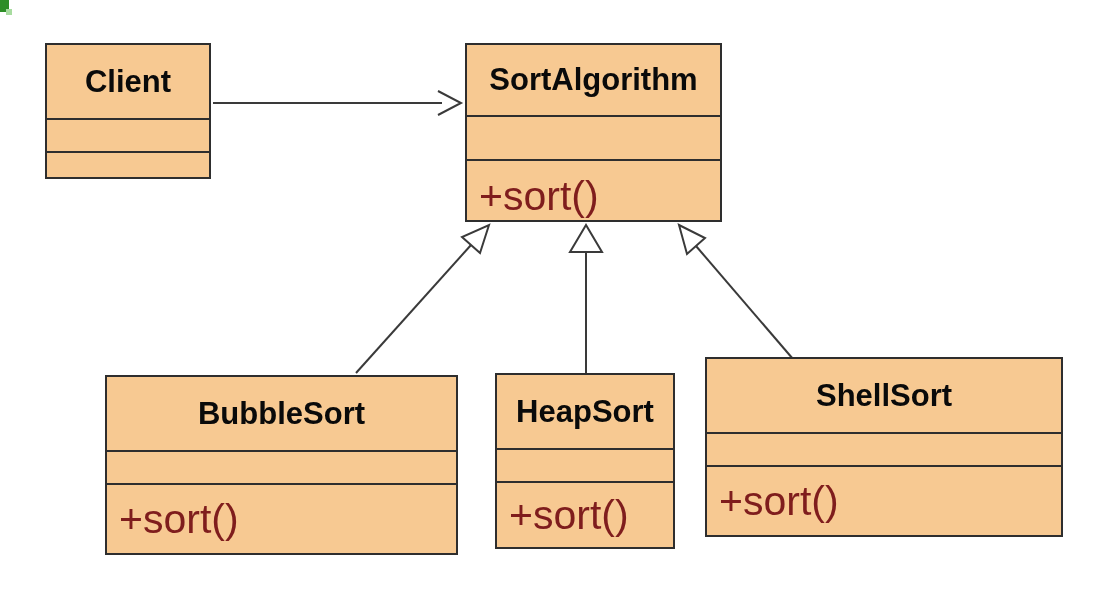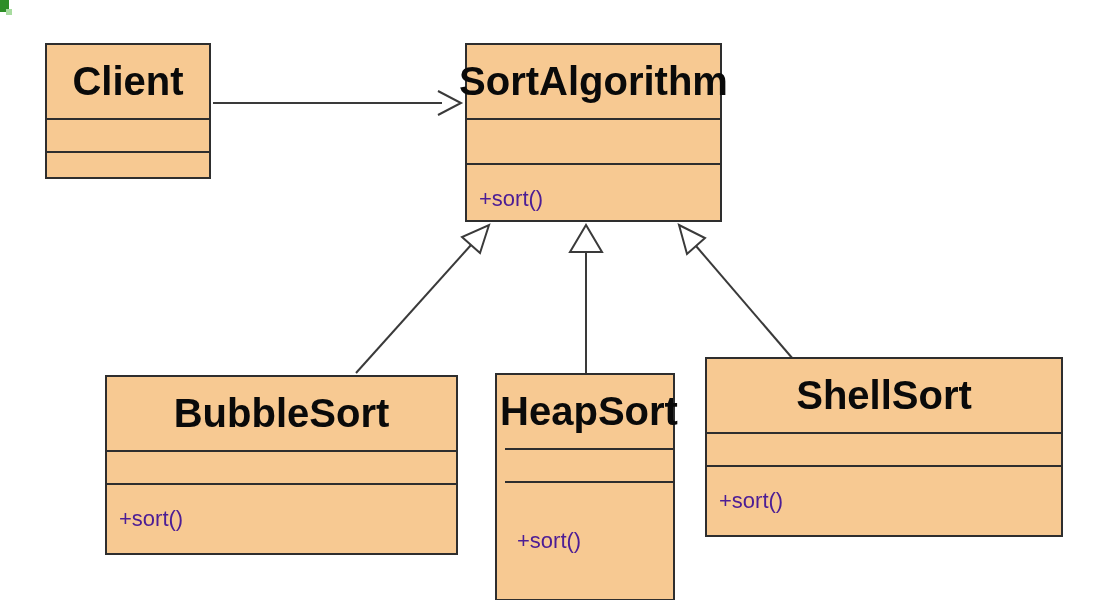--- a/index.html
+++ b/index.html
@@ -30,40 +30,40 @@
     box-sizing: border-box;
   }
   .compartment { box-sizing: border-box; }
   .compartment.title {
     height: 75px;
     border-bottom: 2px solid #2e2e2e;
     display: flex;
     align-items: center;
     justify-content: center;
     font-weight: bold;
-    font-size: 40px;
+    font-size: 31px;
     color: #0a0a0a;
   }
   .compartment.attrs {
     height: 33px;
     border-bottom: 2px solid #2e2e2e;
   }
   .compartment.ops {
     flex: 1;
     display: flex;
     align-items: center;
     padding-left: 12px;
-    font-size: 22px;
-    color: #4c1d95;
+    font-size: 41px;
+    color: #7f1d1d;
     border-radius: 27px;
   }
   .box-client        { left: 45px;  top: 43px;  width: 166px; height: 136px; }
   .box-sortalgorithm { left: 465px; top: 43px;  width: 257px; height: 179px; gap: 12px; }
   .box-bubblesort    { left: 105px; top: 375px; width: 353px; height: 180px; }
-  .box-heapsort      { left: 495px; top: 373px; width: 180px; height: 228px; padding-left: 8px; }
+  .box-heapsort      { left: 495px; top: 373px; width: 180px; height: 176px; }
   .box-shellsort     { left: 705px; top: 357px; width: 358px; height: 180px; }
   .corner-mark {
     position: absolute;
     left: 0; top: 0;
     width: 9px; height: 12px;
     background: #2d8e27;
   }
   .corner-mark-light {
     position: absolute;
     left: 6px; top: 9px;

